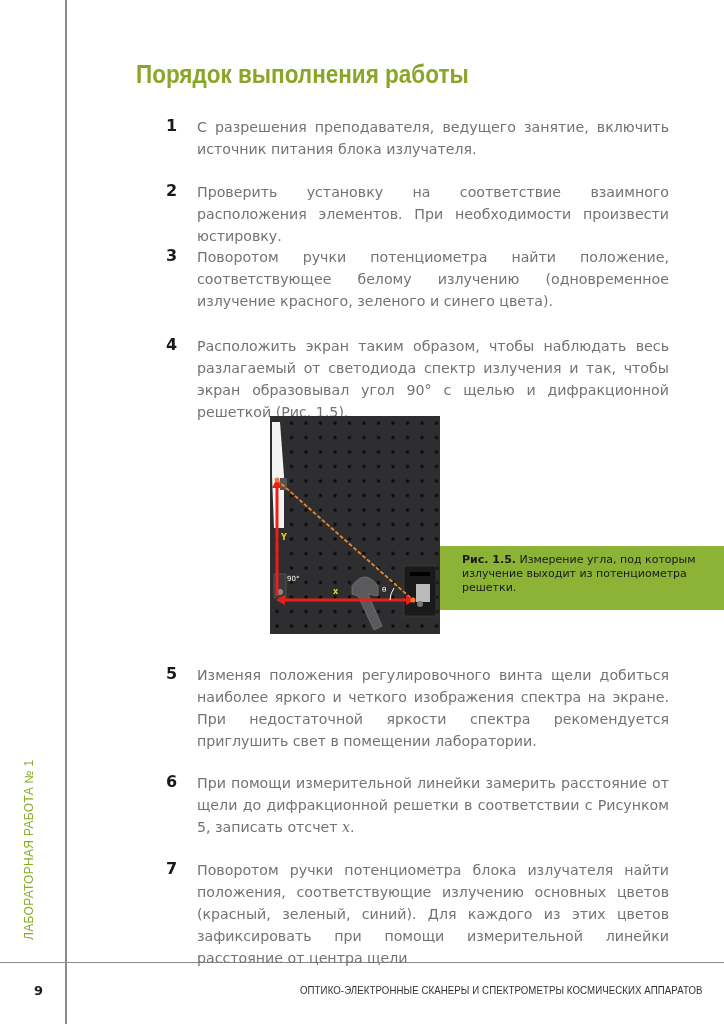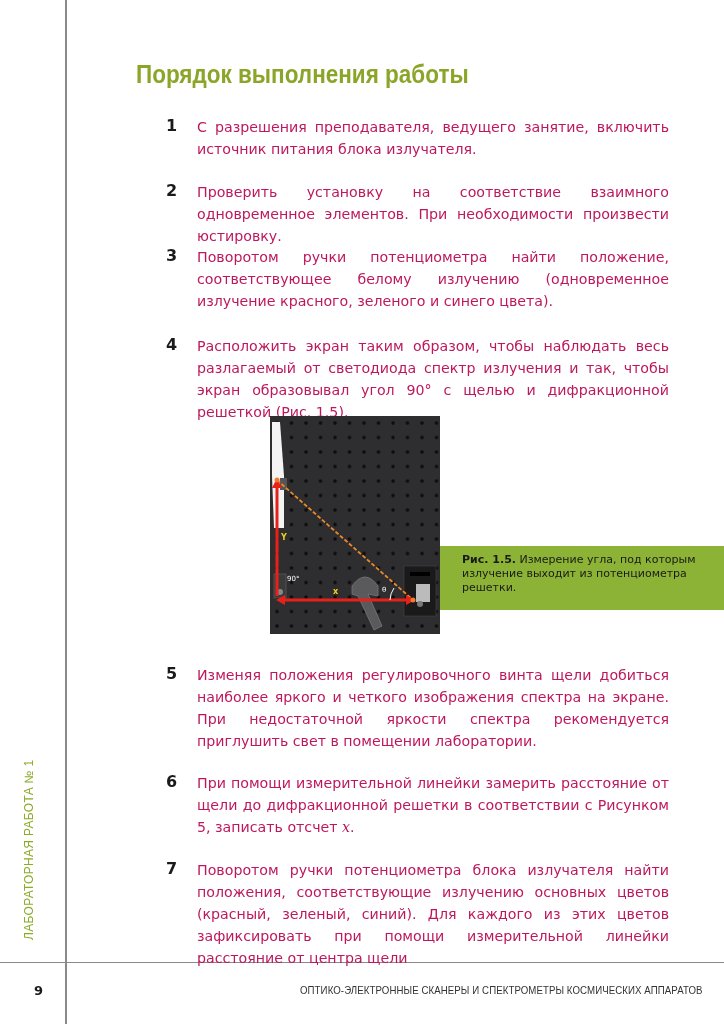--- a/index.html
+++ b/index.html
@@ -22,21 +22,21 @@
   }
   h1 {
     position: absolute; left: 136px; top: 60px; margin: 0;
     font-family: "Liberation Sans", sans-serif; font-weight: bold; font-size: 25px; color: #8aa528;
     transform: scaleX(0.9); transform-origin: 0 0; white-space: nowrap;
   }
   .step { position: absolute; left: 166px; width: 510px; }
   .step .num { position: absolute; left: 0; top: 0; font-weight: bold; font-size: 16px; }
   .step .txt {
     position: absolute; left: 31px; top: 0; width: 472px;
-    font-size: 14.2px; line-height: 22px; text-align: justify; color: #be185d;
+    font-size: 14.2px; line-height: 22px; text-align: justify; color: #737373;
   }
   .step .txt i { font-family: "DejaVu Serif", serif; }
   .figure { position: absolute; left: 270px; top: 416px; width: 170px; height: 218px; background: #2a2a2c; overflow: hidden; }
   .caption-band {
     position: absolute; left: 440px; top: 546px; width: 284px; height: 64px; background: #8cb336;
   }
   .caption {
     position: absolute; left: 462px; top: 553px; width: 240px;
     font-size: 11px; line-height: 14px; color: #1a1a1a;
   }
@@ -51,21 +51,21 @@
 <div class="side-label">ЛАБОРАТОРНАЯ РАБОТА  № 1</div>
 
 <h1>Порядок выполнения работы</h1>
 
 <div class="step" style="top:116px;">
   <span class="num">1</span>
   <div class="txt">С разрешения преподавателя, ведущего занятие, включить источник питания блока излучателя.</div>
 </div>
 <div class="step" style="top:181px;">
   <span class="num">2</span>
-  <div class="txt">Проверить установку на соответствие взаимного одновременное элементов. При необходимости произвести юстировку.</div>
+  <div class="txt">Проверить установку на соответствие взаимного расположения элементов. При необходимости произвести юстировку.</div>
 </div>
 <div class="step" style="top:246px;">
   <span class="num">3</span>
   <div class="txt">Поворотом ручки потенциометра найти положение, соответству­ющее белому излучению (одновременное излучение красного, зеленого и синего цвета).</div>
 </div>
 <div class="step" style="top:335px;">
   <span class="num">4</span>
   <div class="txt">Расположить экран таким образом, чтобы наблюдать весь разла­гаемый от светодиода спектр излучения и так, чтобы экран обра­зовывал угол 90° с щелью и дифракционной решеткой (Рис. 1.5).</div>
 </div>
 

